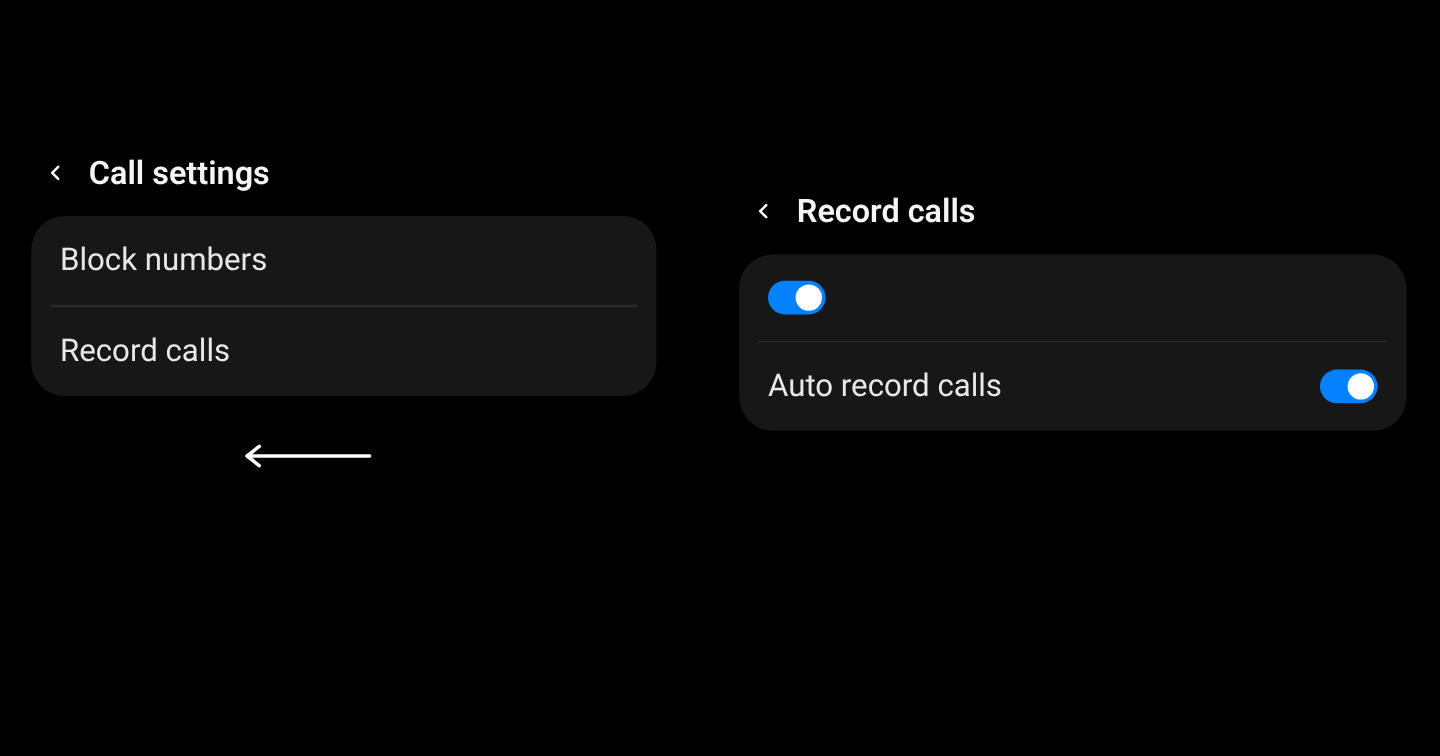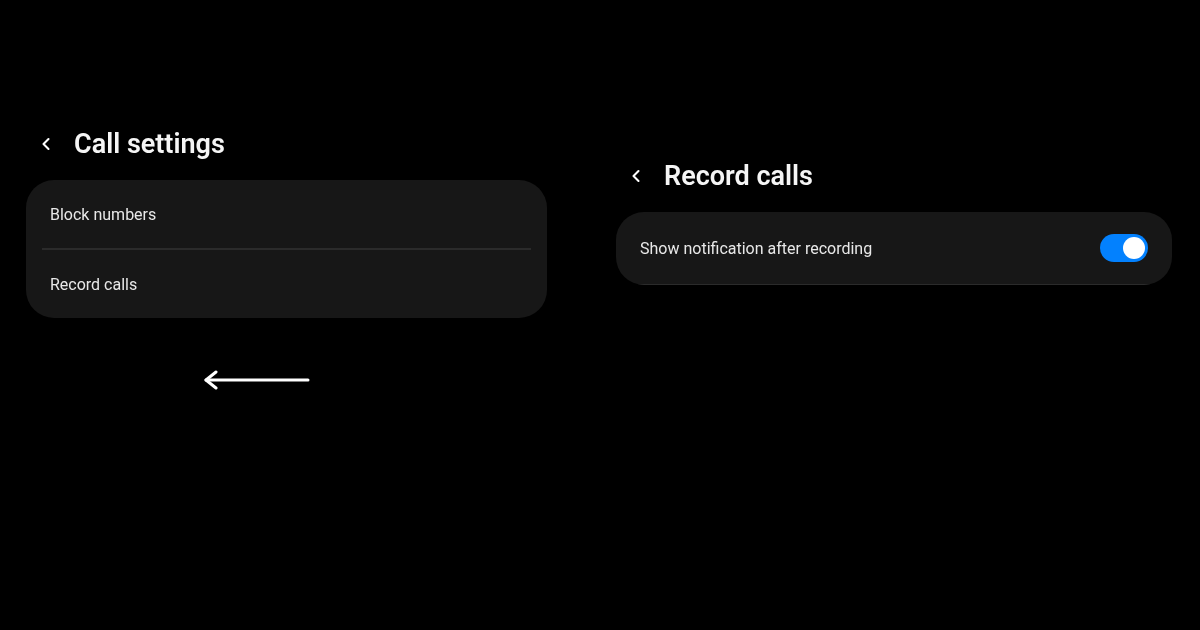--- a/index.html
+++ b/index.html
@@ -56,21 +56,21 @@
       overflow: hidden;
     }
     .row {
       display: flex;
       align-items: center;
       justify-content: space-between;
       padding: 22px 24px;
       min-height: 68px;
     }
     .row-label {
-      font-size: 16px;
+      font-size: 26px;
       font-weight: 400;
       color: #e8e8e8;
     }
     .divider {
       height: 1px;
       background: #2b2b2b;
       margin: 0 16px;
     }
     .toggle {
       width: 48px;
@@ -140,20 +140,25 @@
   <div class="header">
     <div class="back-chevron">
       <svg viewBox="0 0 24 24" fill="none" stroke="#fff" stroke-width="2.5" stroke-linecap="round" stroke-linejoin="round">
         <polyline points="15 18 9 12 15 6"></polyline>
       </svg>
     </div>
     <div class="header-title">Record calls</div>
   </div>
   <div class="card">
     <div class="row">
-      <div class="row-label">Show notification after recording</div>
       <div class="toggle on">
         <div class="toggle-knob"></div>
       </div>
     </div>
     <div class="divider"></div>
+    <div class="row">
+      <div class="row-label">Auto record calls</div>
+      <div class="toggle on">
+        <div class="toggle-knob"></div>
+      </div>
+    </div>
   </div>
 </div>
 
 </body></html>

